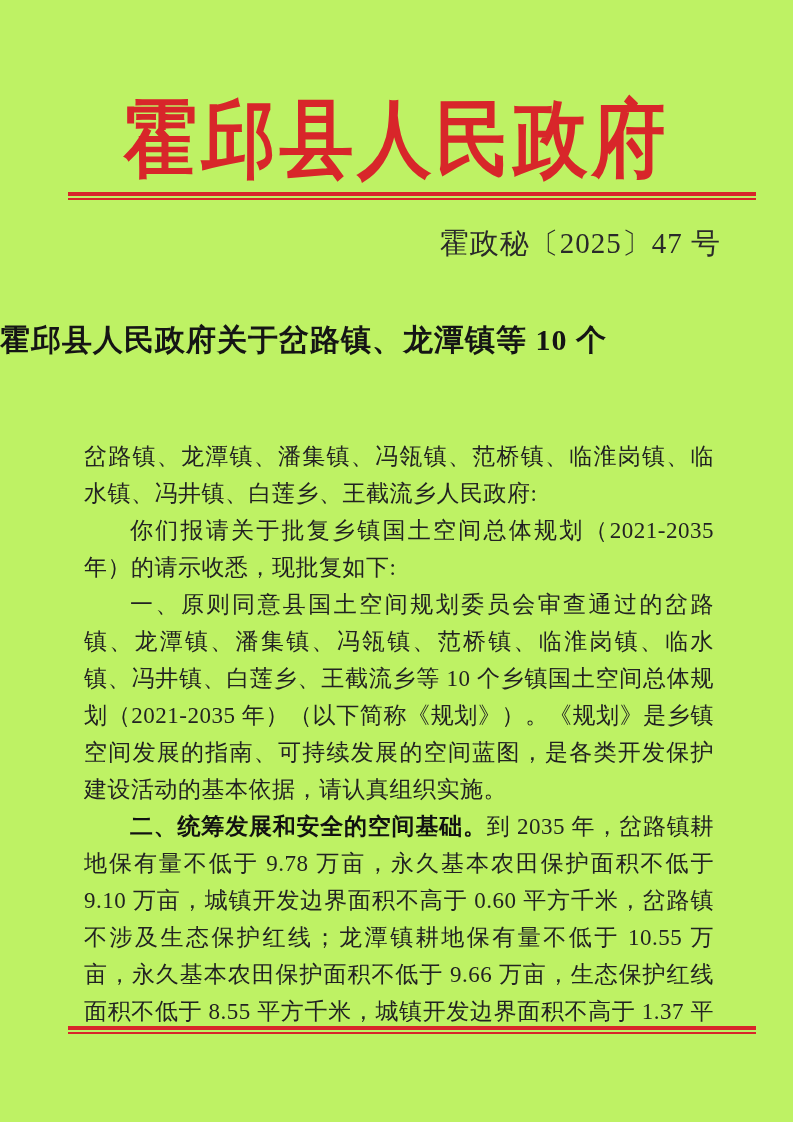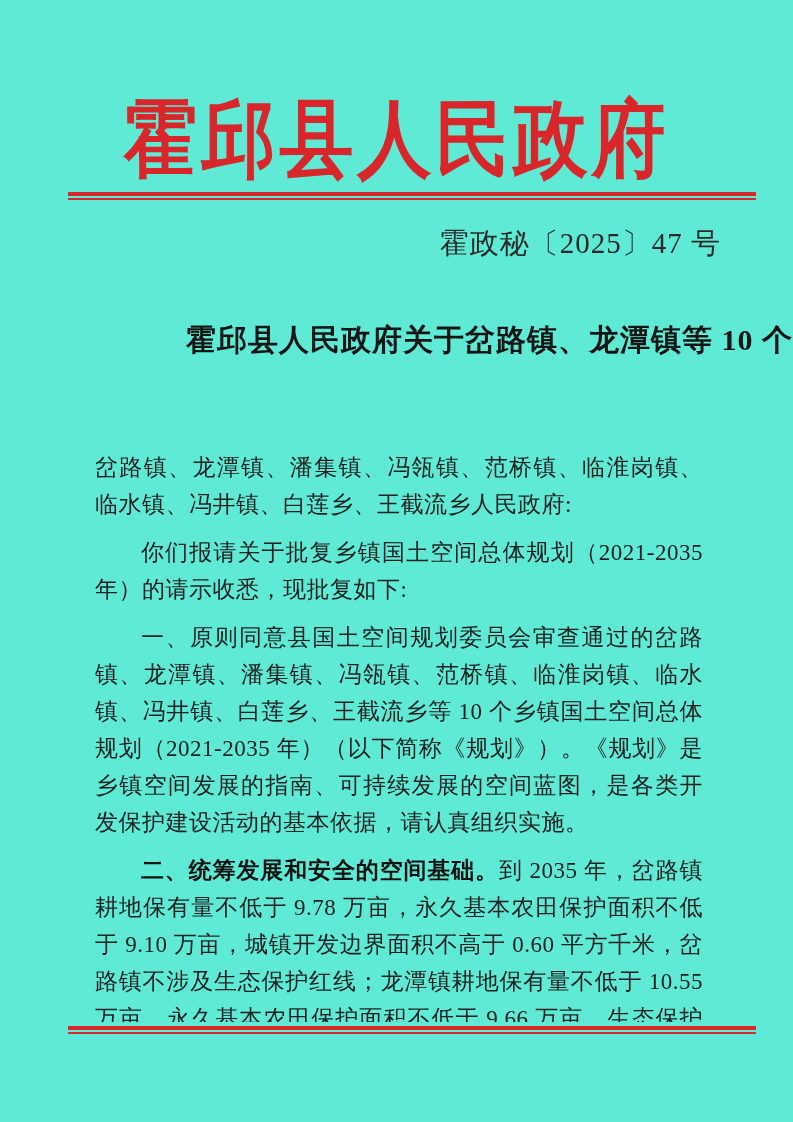--- a/index.html
+++ b/index.html
@@ -4,21 +4,21 @@
 <style>
   html, body {
     margin: 0;
     padding: 0;
     background: #ffffff;
   }
   .page {
     position: relative;
     width: 793px;
     height: 1122px;
-    background: #5eead4;
+    background: #bef264;
     overflow: hidden;
     font-family: "Liberation Serif", "DejaVu Serif", serif;
     color: #222222;
   }
   .agency-name {
     position: absolute;
     top: 84px;
     left: 0;
     width: 100%;
     text-align: center;
@@ -53,42 +53,42 @@
     font-size: 29px;
     letter-spacing: 1px;
     color: #2a2a2a;
     white-space: nowrap;
   }
   .doc-title {
     position: absolute;
     top: 317px;
     left: 0;
     width: 100%;
-    text-align: right;
+    text-align: left;
     font-weight: 700;
     font-size: 30px;
     line-height: 46px;
     color: #151515;
     letter-spacing: 1px;
   }
   .body-text {
     position: absolute;
     top: 438px;
     left: 84px;
     width: 630px;
     height: 584px;
     overflow: hidden;
     font-size: 23px;
     line-height: 37px;
     text-align: justify;
     color: #222222;
     letter-spacing: 0.5px;
   }
   .body-text p {
-    margin: 11px;
+    margin: 0;
     padding: 0;
   }
   .para-indent {
     text-indent: 2em;
   }
   .bold-lead {
     font-weight: 700;
     color: #111111;
   }
 </style>

